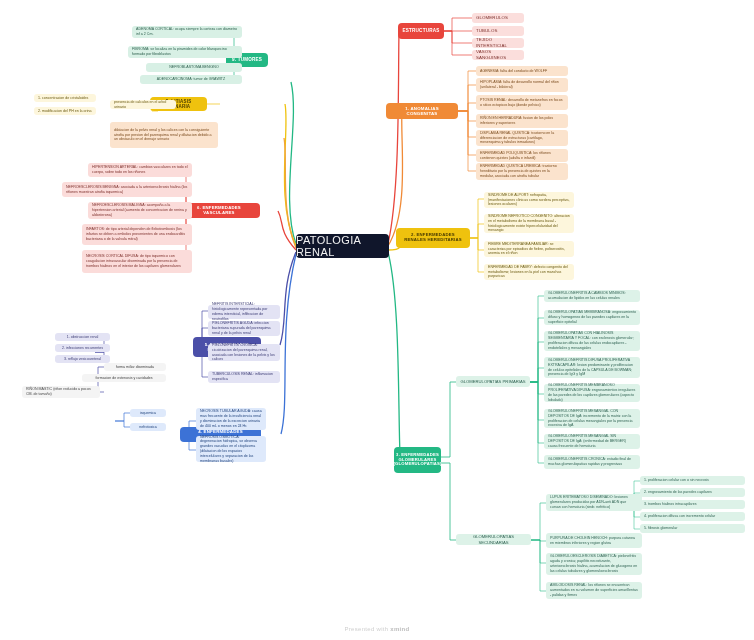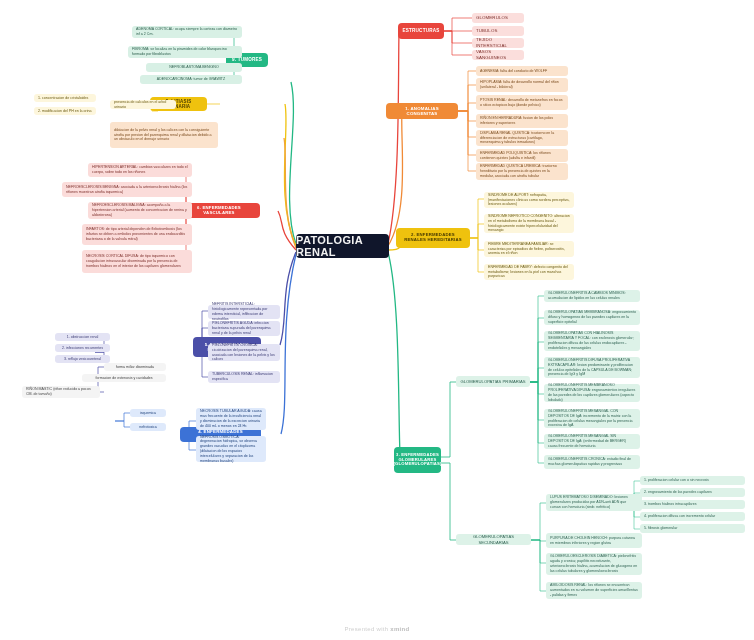--- a/index.html
+++ b/index.html
@@ -14,21 +14,21 @@
   .node{position:absolute;box-sizing:border-box;}
 
   
   .topic{
     border-radius:4px;color:#fff;font-weight:bold;
     display:flex;align-items:center;justify-content:center;
     text-align:center;line-height:1.15;padding:3px 5px;
     letter-spacing:.2px;
   }
   .central{
-    background:#10162b;color:#f2f2f2;font-weight:bold;
+    background:#10162b;color:#f2f2f2;font-weight:normal;
     font-size:11px;border-radius:4px;letter-spacing:.4px;
     display:flex;align-items:center;justify-content:center;
   }
 
   
   .leaf{
     border-radius:3px;padding:2px 4px;box-sizing:border-box;
     font-size:3.6px;line-height:1.34;color:#3a3a3a;
     display:flex;align-items:center;
   }

